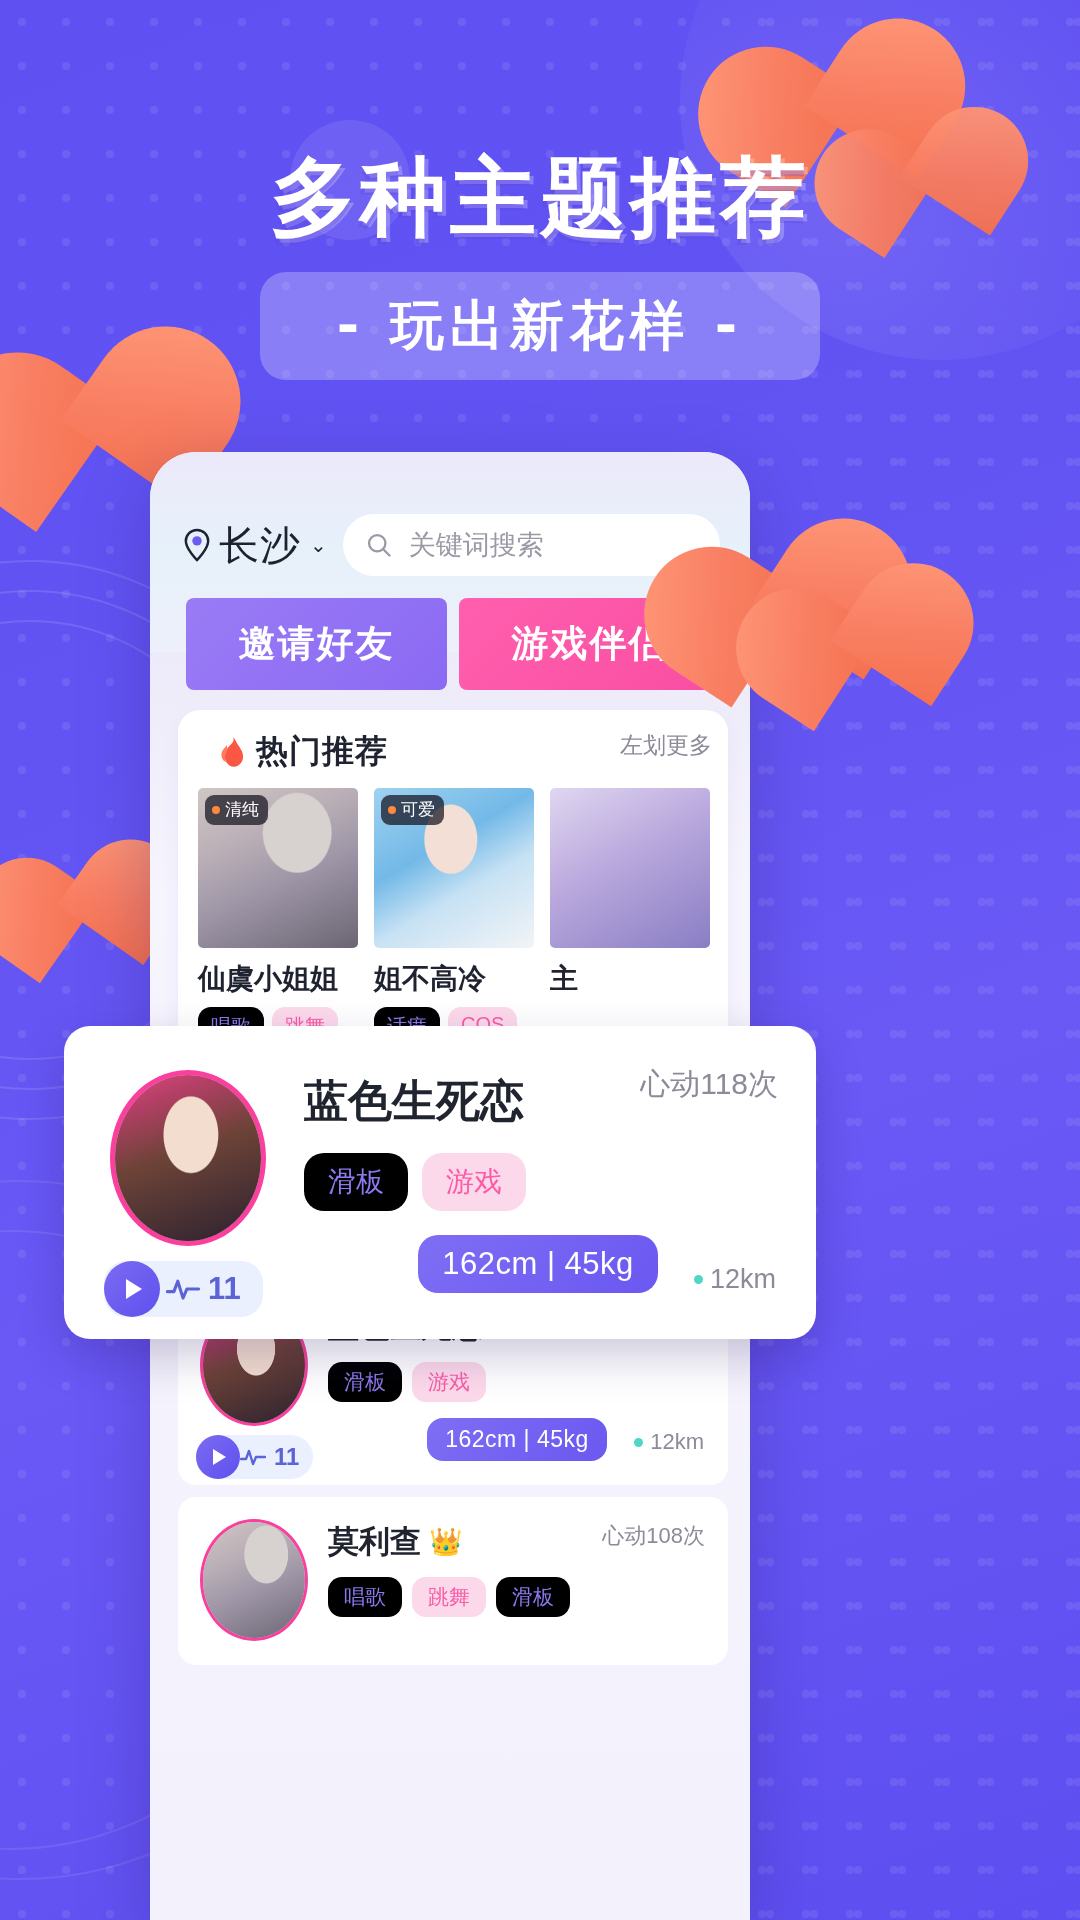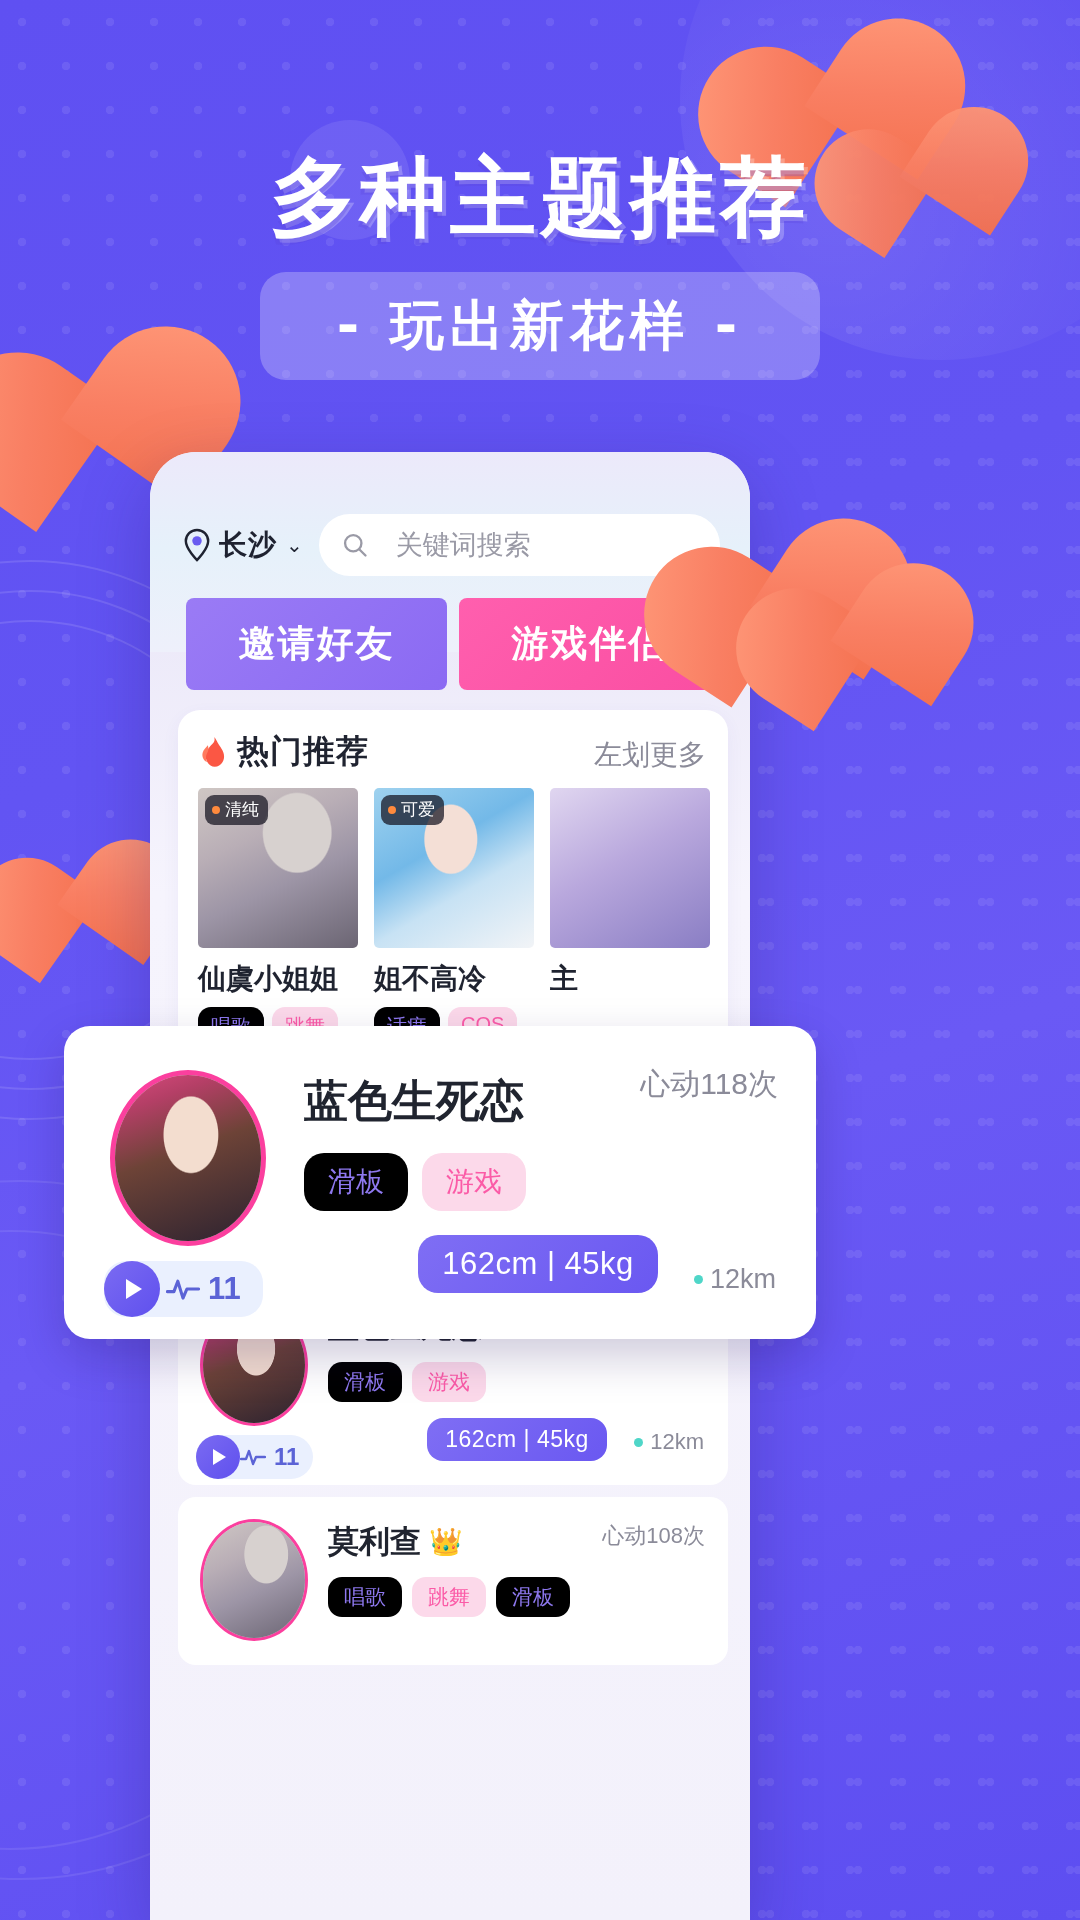--- a/index.html
+++ b/index.html
@@ -96,25 +96,25 @@
   .phone-top-glow{
     position:absolute; left:0; right:0; top:0; height:200px;
     background:linear-gradient(180deg,#ece9fa 0%, #e6f1fa 48%, #eef0fb 100%);
   }
 
   .search-row {
     position:absolute; left:32px; right:30px; top:62px;
     display:flex; align-items:center; gap:16px;
   }
   .loc { display:flex; align-items:center; gap:7px; flex:0 0 auto; }
-  .loc-label { font-size:28px; font-weight:700; color:#1e2230; letter-spacing:1px;}
+  .loc-label { font-size:40px; font-weight:400; color:#1e2230; letter-spacing:1px;}
   .chev { font-size:20px; color:#1e2230; margin-left:2px;}
   .search-box {
     flex:1; height:62px; background:#fff; border-radius:31px;
-    display:flex; align-items:center; padding:0 22px; gap:27px;text-align:center;
+    display:flex; align-items:center; padding:0 22px; gap:16px;text-align:center;
   }
   .search-ph { font-size:27px; color:#9a9aa6; }
 
   .btn-row {
     position:absolute; left:36px; right:30px; top:146px;
     display:flex; gap:12px;
   }
   .big-btn {
     flex:1; height:92px; border-radius:8px;
     display:flex; align-items:center; justify-content:center;
@@ -124,26 +124,26 @@
   .btn-game   { background: linear-gradient(135deg,#ff5fae 0%,#fa4ea2 100%); }
 
   
   .hot-card {
     position:absolute; left:28px; right:22px; top:258px;
     background:#fff; border-radius:22px; padding:20px 0 22px 0;
     box-shadow:0 6px 18px rgba(90,70,180,.06);
     overflow:hidden;
   }
   .hot-head {
-    display:flex; align-items:flex-end; justify-content:space-between;
-    padding:0 22px 0 20px; margin-bottom:14px;
+    display:flex; align-items:flex-start; justify-content:space-between;
+    padding:0 16px 0 20px; margin-bottom:14px;margin-left:19px;
   }
   .hot-title { display:flex; align-items:center; gap:9px; }
   .hot-title-txt { font-size:32px; font-weight:700; color:#1f2330; letter-spacing:1px;}
-  .hot-more { font-size:28px; color:#8b8b99; }
+  .hot-more { font-size:23px; color:#8b8b99; }
   .hot-scroll { display:flex; gap:16px; padding-left:20px; }
   .hot-item { flex:0 0 160px; }
   .hot-thumb {
     width:160px; height:160px; border-radius:5px; position:relative; overflow:hidden;
   }
   .tag-badge {
     position:absolute; left:7px; top:7px;
     background:rgba(20,18,30,.72); color:#fff;
     font-size:17px; border-radius:9px; padding:3px 9px 4px 7px;
     display:flex; align-items:center; gap:5px;

